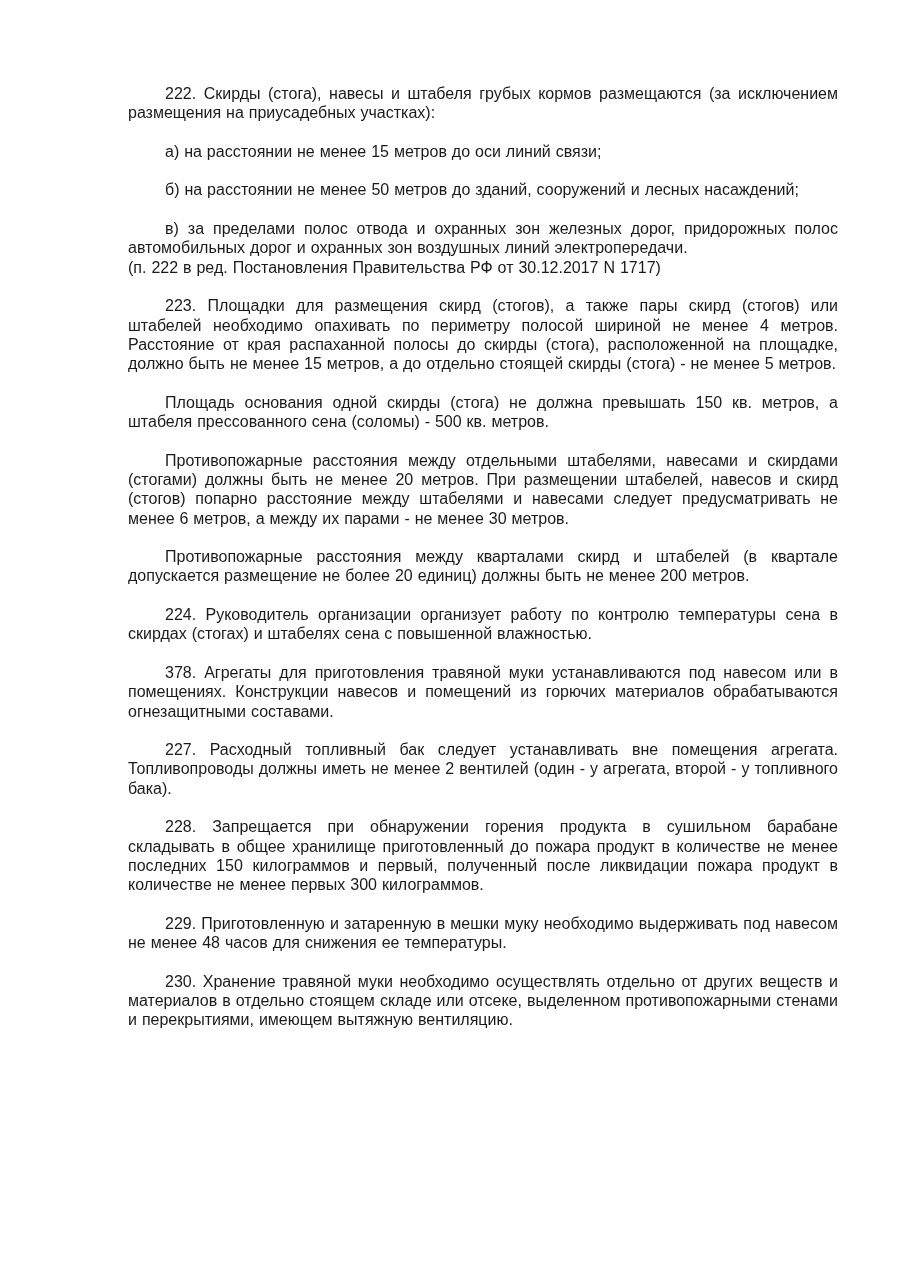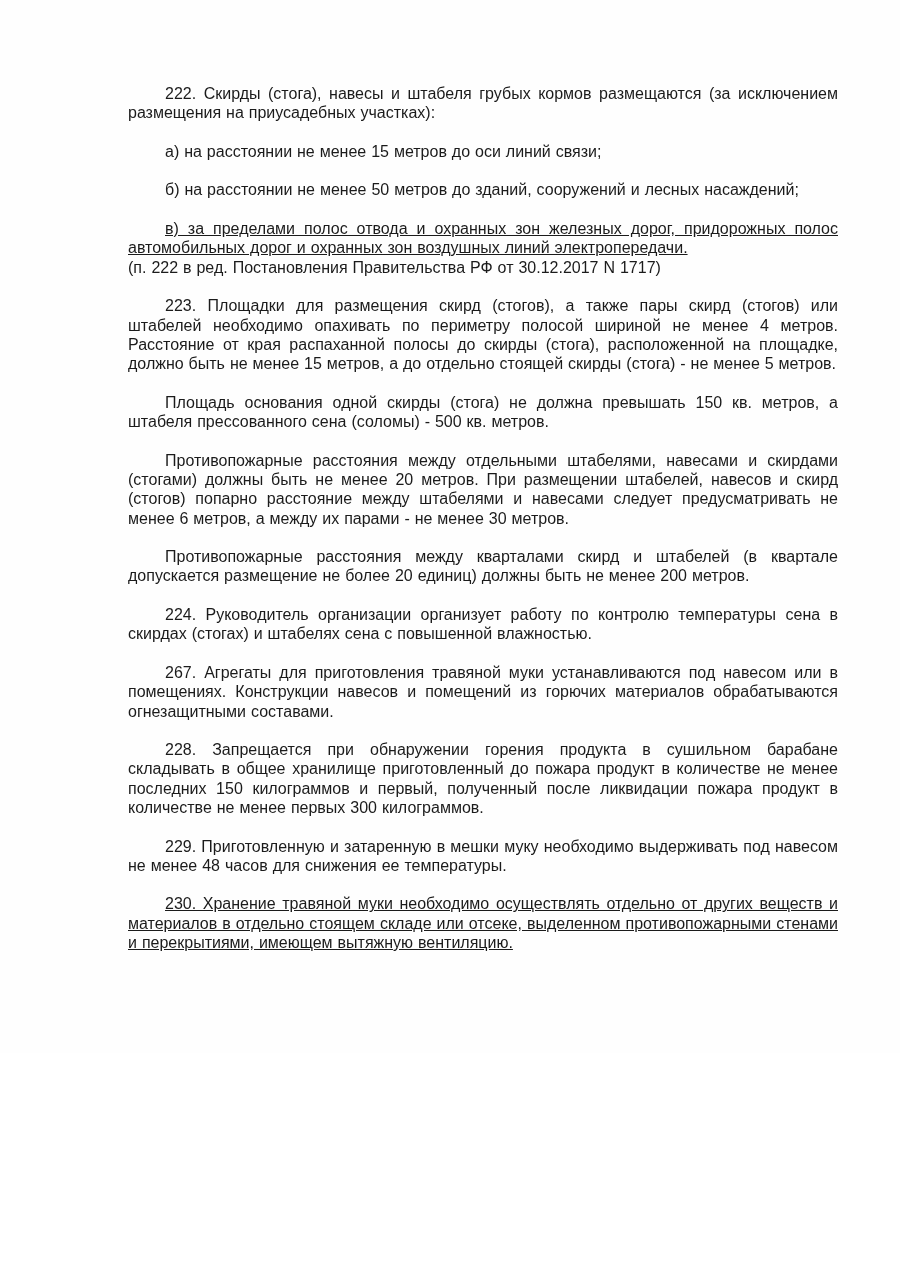--- a/index.html
+++ b/index.html
@@ -26,36 +26,36 @@
     line-height: 19.3px;
     color: #1b1b1b;
     text-align: justify;
     word-spacing: 0.5px;
   }
   p.doc-par.indent {
     text-indent: 37px;
   }
   p.doc-par.no-gap {
     margin-bottom: 0;
-    text-decoration: underline;
   }
 </style>
 </head>
 <body>
 
 <div class="page" style="background: rgb(254, 254, 254);">
   <div class="doc-body">
       <p class="doc-par indent">222. Скирды (стога), навесы и штабеля грубых кормов размещаются (за исключением размещения на приусадебных участках):</p>
       <p class="doc-par indent">а) на расстоянии не менее 15 метров до оси линий связи;</p>
       <p class="doc-par indent">б) на расстоянии не менее 50 метров до зданий, сооружений и лесных насаждений;</p>
       <p class="doc-par indent no-gap">в) за пределами полос отвода и охранных зон железных дорог, придорожных полос автомобильных дорог и охранных зон воздушных линий электропередачи.</p>
       <p class="doc-par">(п. 222 в ред. Постановления Правительства РФ от 30.12.2017 N 1717)</p>
       <p class="doc-par indent">223. Площадки для размещения скирд (стогов), а также пары скирд (стогов) или штабелей необходимо опахивать по периметру полосой шириной не менее 4 метров. Расстояние от края распаханной полосы до скирды (стога), расположенной на площадке, должно быть не менее 15 метров, а до отдельно стоящей скирды (стога) - не менее 5 метров.</p>
       <p class="doc-par indent">Площадь основания одной скирды (стога) не должна превышать 150 кв. метров, а штабеля прессованного сена (соломы) - 500 кв. метров.</p>
       <p class="doc-par indent">Противопожарные расстояния между отдельными штабелями, навесами и скирдами (стогами) должны быть не менее 20 метров. При размещении штабелей, навесов и скирд (стогов) попарно расстояние между штабелями и навесами следует предусматривать не менее 6 метров, а между их парами - не менее 30 метров.</p>
       <p class="doc-par indent">Противопожарные расстояния между кварталами скирд и штабелей (в квартале допускается размещение не более 20 единиц) должны быть не менее 200 метров.</p>
       <p class="doc-par indent">224. Руководитель организации организует работу по контролю температуры сена в скирдах (стогах) и штабелях сена с повышенной влажностью.</p>
-      <p class="doc-par indent">267. Агрегаты для приготовления травяной муки устанавливаются под навесом или в помещениях. Конструкции навесов и помещений из горючих материалов обрабатываются огнезащитными составами.</p>
+      <p class="doc-par indent">378. Агрегаты для приготовления травяной муки устанавливаются под навесом или в помещениях. Конструкции навесов и помещений из горючих материалов обрабатываются огнезащитными составами.</p>
+      <p class="doc-par indent">227. Расходный топливный бак следует устанавливать вне помещения агрегата. Топливопроводы должны иметь не менее 2 вентилей (один - у агрегата, второй - у топливного бака).</p>
       <p class="doc-par indent">228. Запрещается при обнаружении горения продукта в сушильном барабане складывать в общее хранилище приготовленный до пожара продукт в количестве не менее последних 150 килограммов и первый, полученный после ликвидации пожара продукт в количестве не менее первых 300 килограммов.</p>
       <p class="doc-par indent">229. Приготовленную и затаренную в мешки муку необходимо выдерживать под навесом не менее 48 часов для снижения ее температуры.</p>
       <p class="doc-par indent no-gap">230. Хранение травяной муки необходимо осуществлять отдельно от других веществ и материалов в отдельно стоящем складе или отсеке, выделенном противопожарными стенами и перекрытиями, имеющем вытяжную вентиляцию.</p>
     </div>
 </div>
 
 </body></html>

